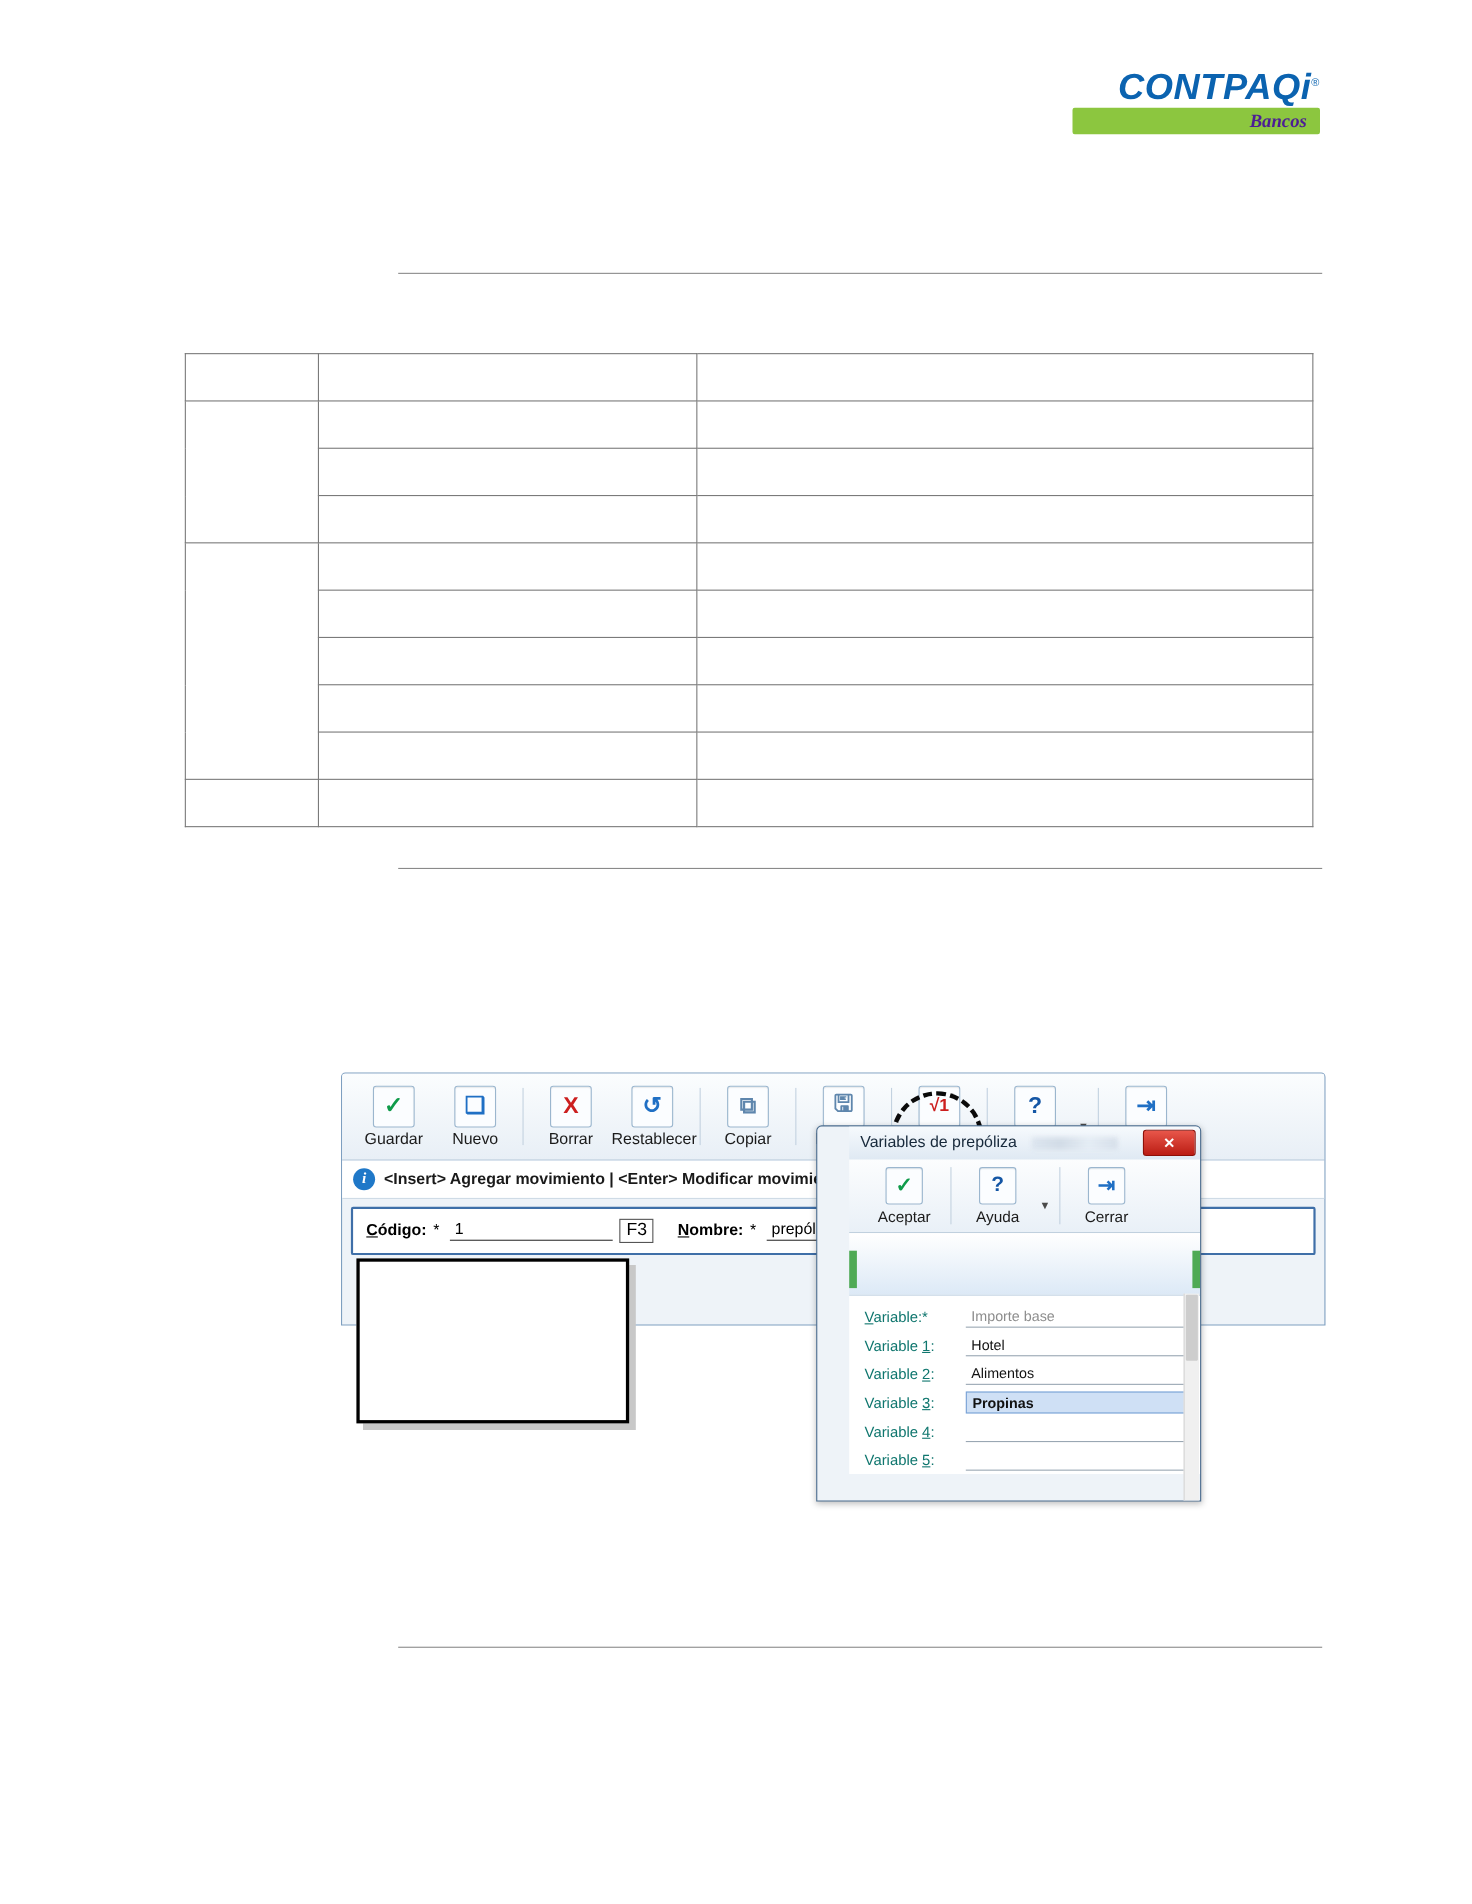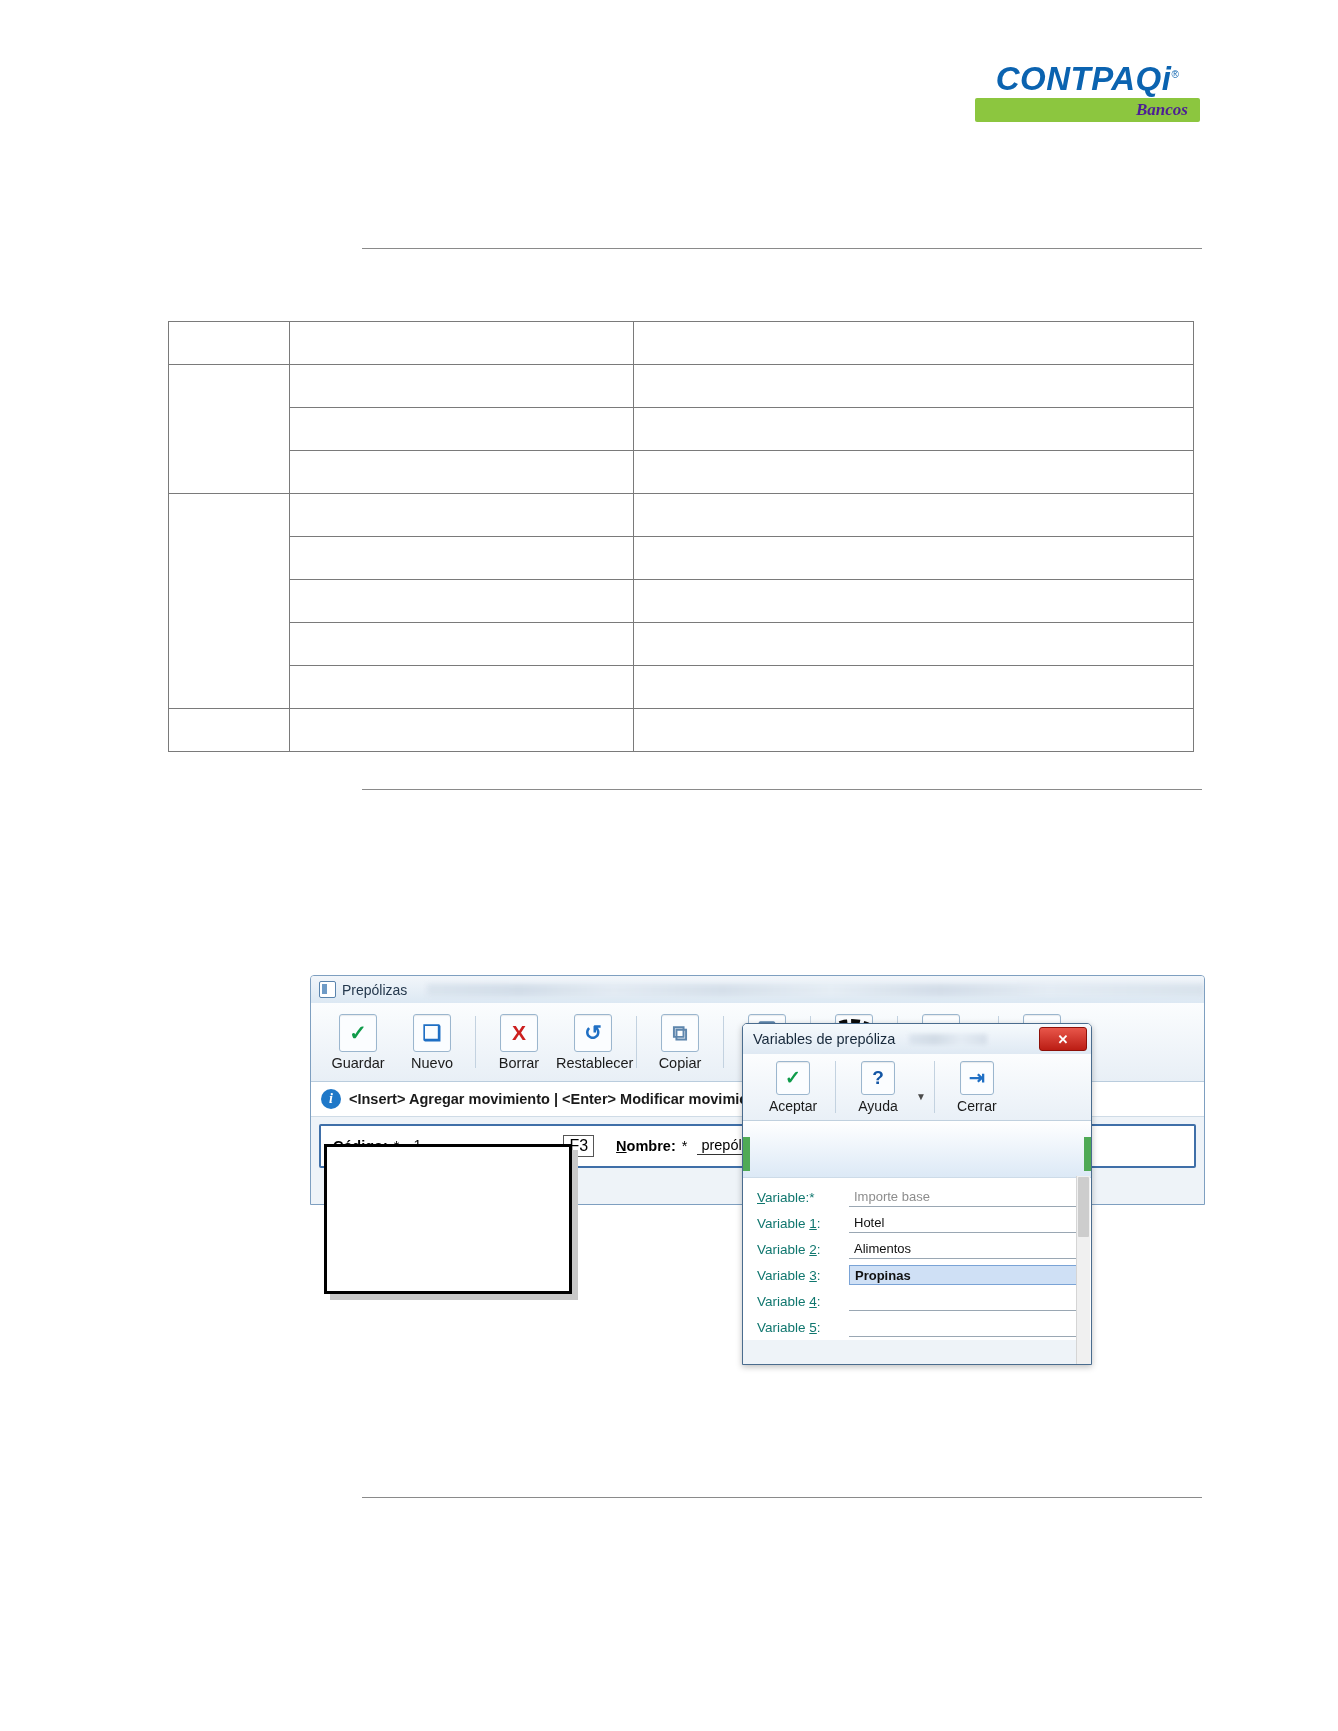--- a/index.html
+++ b/index.html
@@ -15,21 +15,21 @@
     color: #000;
     overflow: hidden;
   }
 
   
   .logo {
     position: absolute;
     top: 62px;
     left: 975px;
     width: 225px;
-    text-align: center;
+    text-align: right;
   }
   .logo-main {
     font-family: "Liberation Sans", sans-serif;
     font-weight: bold;
     font-style: italic;
     font-size: 33px;
     letter-spacing: 0.5px;
     color: #0b63b0;
     line-height: 1;
   }
@@ -281,20 +281,21 @@
     left: 432px;
     top: 48px;
     width: 350px;
     height: 342px;
     background: #eef3f8;
     border: 1px solid #4a6c8e;
     border-radius: 5px 5px 0 0;
     box-sizing: border-box;
     overflow: hidden;
     box-shadow: 0 2px 6px rgba(0,0,0,.25);
+    padding-left: 29px;
   }
   .dlg-title {
     height: 30px;
     background: linear-gradient(#f6fafd, #dfe9f3);
     display: flex;
     align-items: center;
     padding-left: 10px;
     font-size: 14.5px;
     color: #17293b;
     position: relative;
@@ -465,25 +466,20 @@
         <td class="col-a"></td>
         <td class="col-b"></td>
         <td class="col-c"></td>
       </tr>
 </tbody>
   </table>
 
 <div class="shot">
 
   <div class="win-main">
-    <div class="win-title">
-      <span class="win-icon-sq"></span>
-      <span>Prepólizas</span>
-      <span class="blurred"></span>
-    </div>
 
     <div class="toolbar">
       <div class="tb-btn">
         <div class="glyph-box g-check">✓</div>
         <span>Guardar</span>
       </div>
       <div class="tb-btn">
         <div class="glyph-box g-blue">❑</div>
         <span>Nuevo</span>
       </div>

